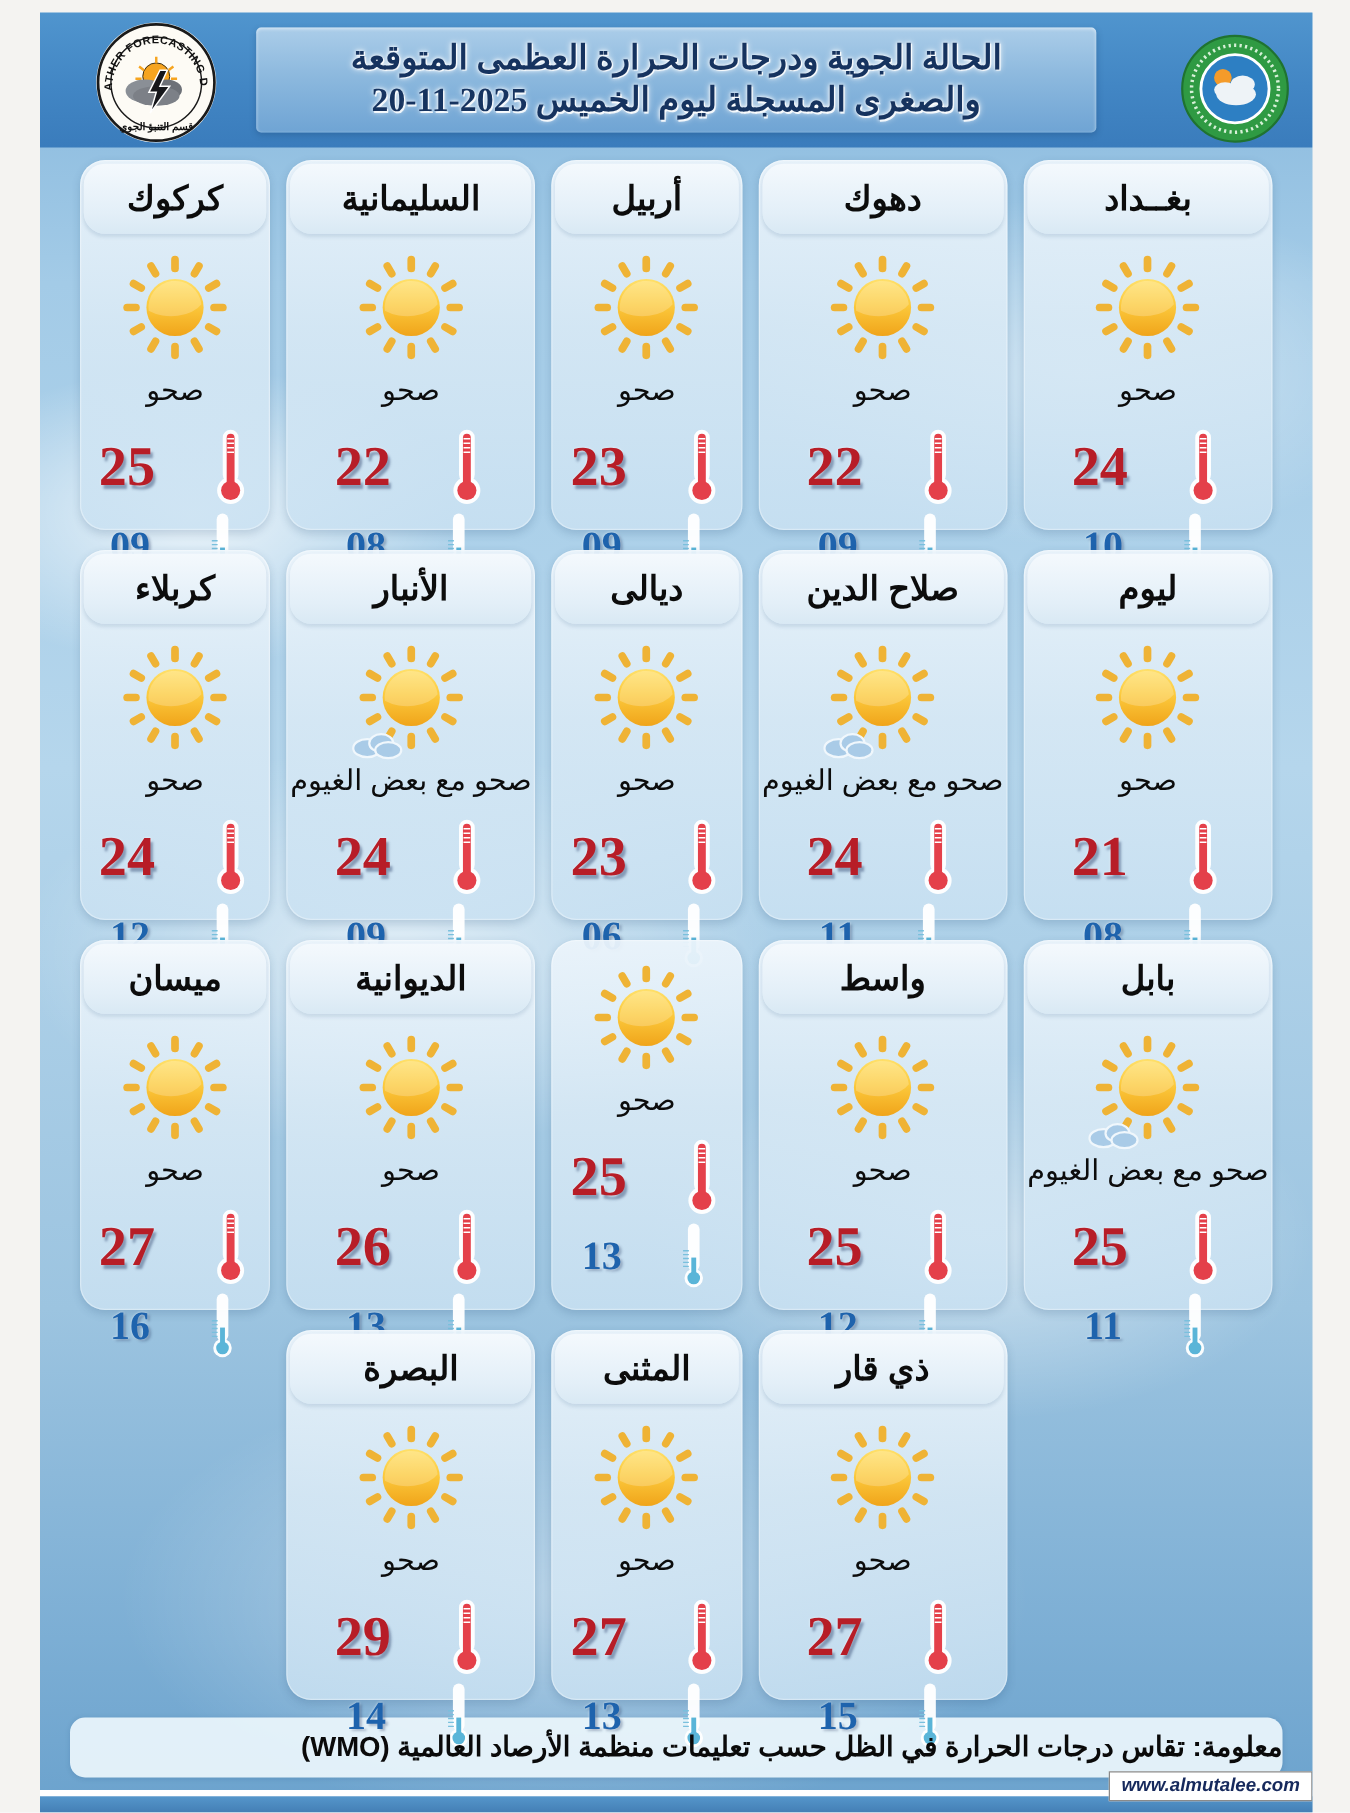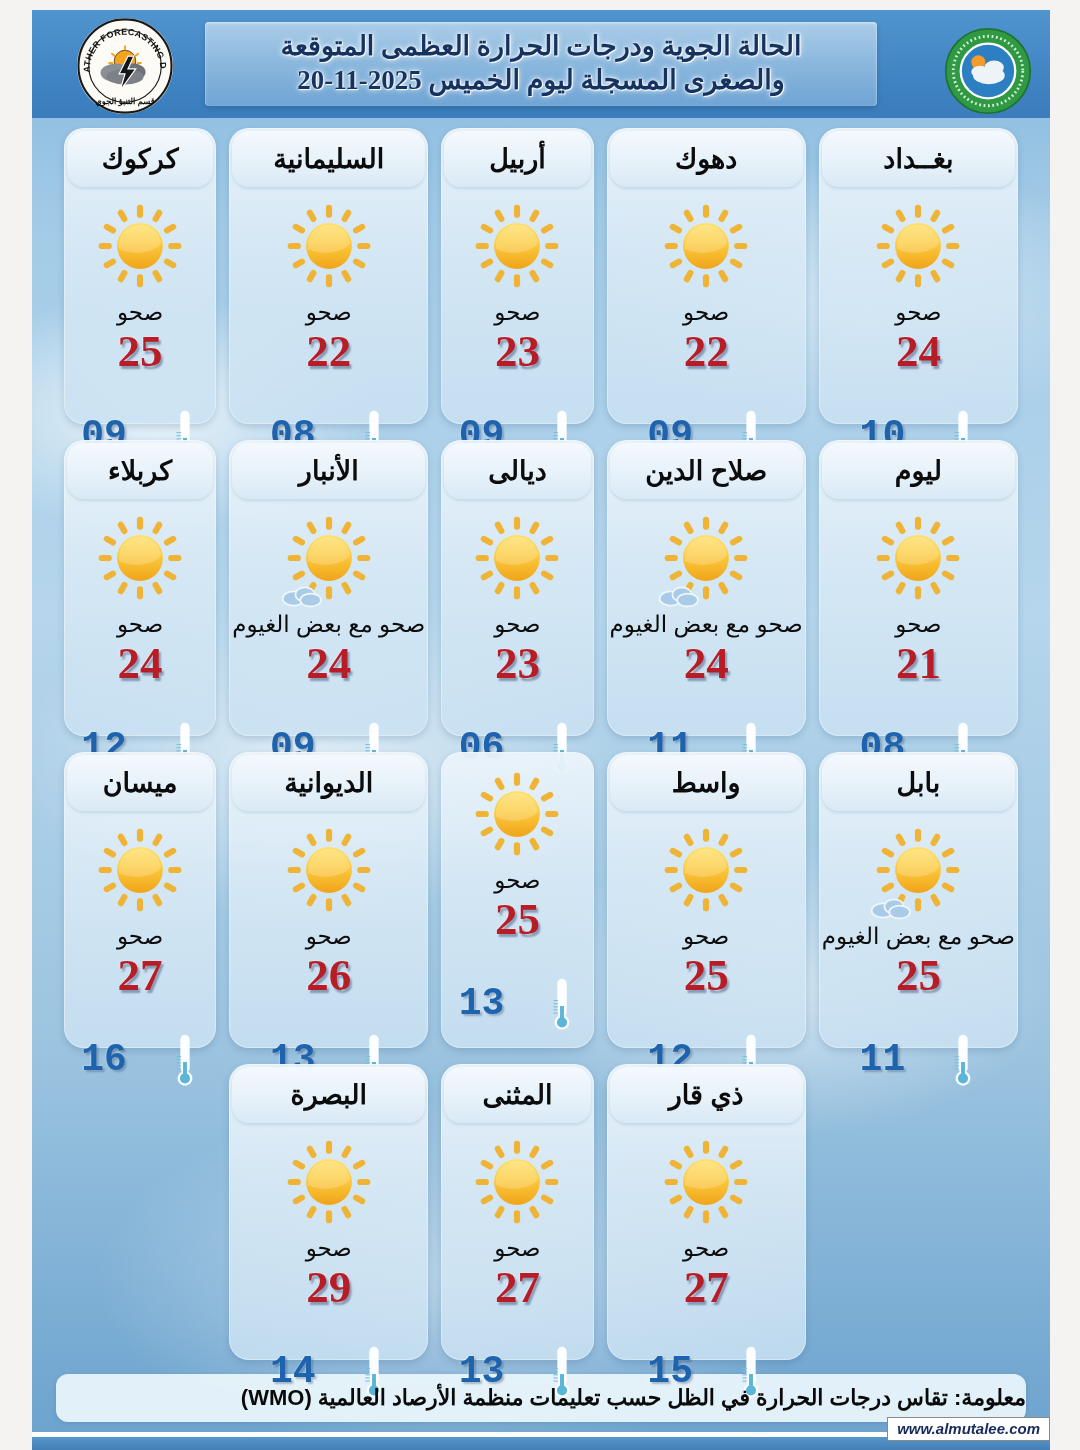--- a/index.html
+++ b/index.html
@@ -95,25 +95,25 @@
     margin-top:2px; height:34px;
     text-align:center;
     font-size:23px; font-weight:normal; color:#0c0c0c;
     white-space:nowrap;
   }
   .trow {
     direction:ltr;
     display:flex; align-items:center; justify-content:center;
     gap:44px;
   }
-  .trow.hi { margin-top:8px; height:64px;flex-direction:column; }
+  .trow.hi { margin-top:8px; height:64px; }
   .trow.lo { margin-top:2px; height:58px; }
   .tval { font-family:"Liberation Serif", serif; font-weight:bold; line-height:1; }
   .tval.high { font-size:45px; color:#b71d27; text-shadow:2px 3px 2px rgba(25,45,90,.4), 0 0 2px rgba(255,255,255,.7); }
-  .tval.low  { font-size:38px; color:#1e63ad; text-shadow:2px 2px 2px rgba(25,45,90,.3), 0 0 2px rgba(255,255,255,.7);font-family:Liberation Mono, monospace; }
+  .tval.low  { font-size:32px; color:#1e63ad; text-shadow:2px 2px 2px rgba(25,45,90,.3), 0 0 2px rgba(255,255,255,.7); }
 
   
   .footer-note {
     margin:14px 24px 0 24px;
     height:48px;
     border-radius:12px;
     background:rgba(236,246,252,.92);
     box-shadow:0 1px 4px rgba(40,80,120,.18);
     display:flex; align-items:center; justify-content:flex-end;
   }

